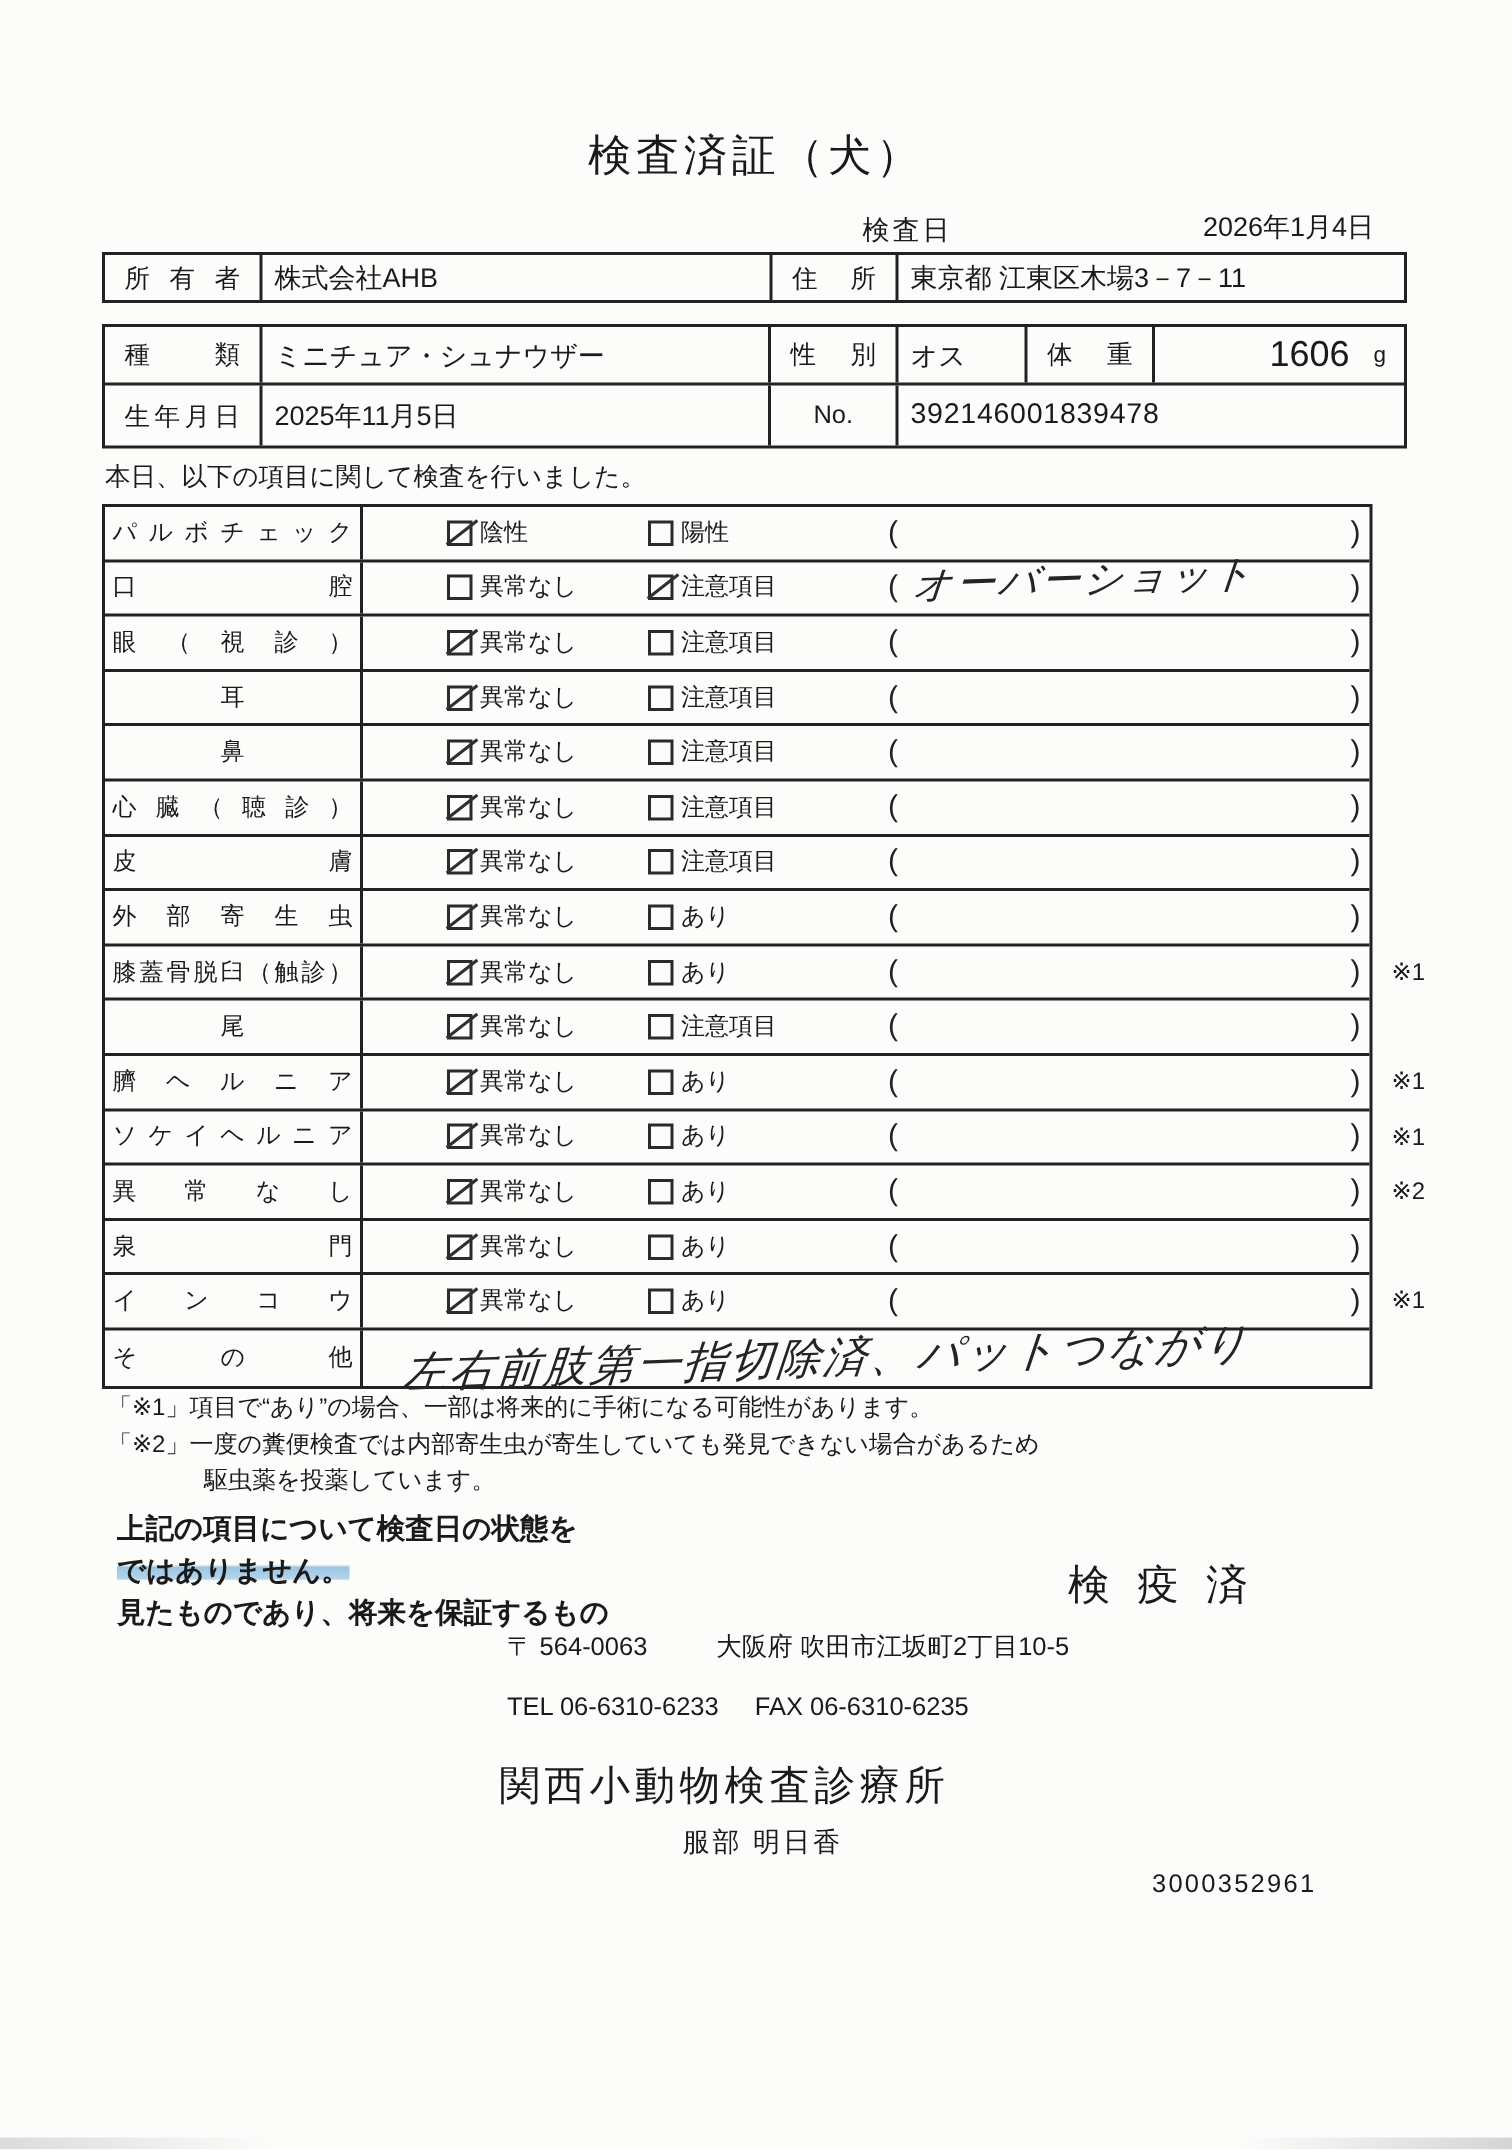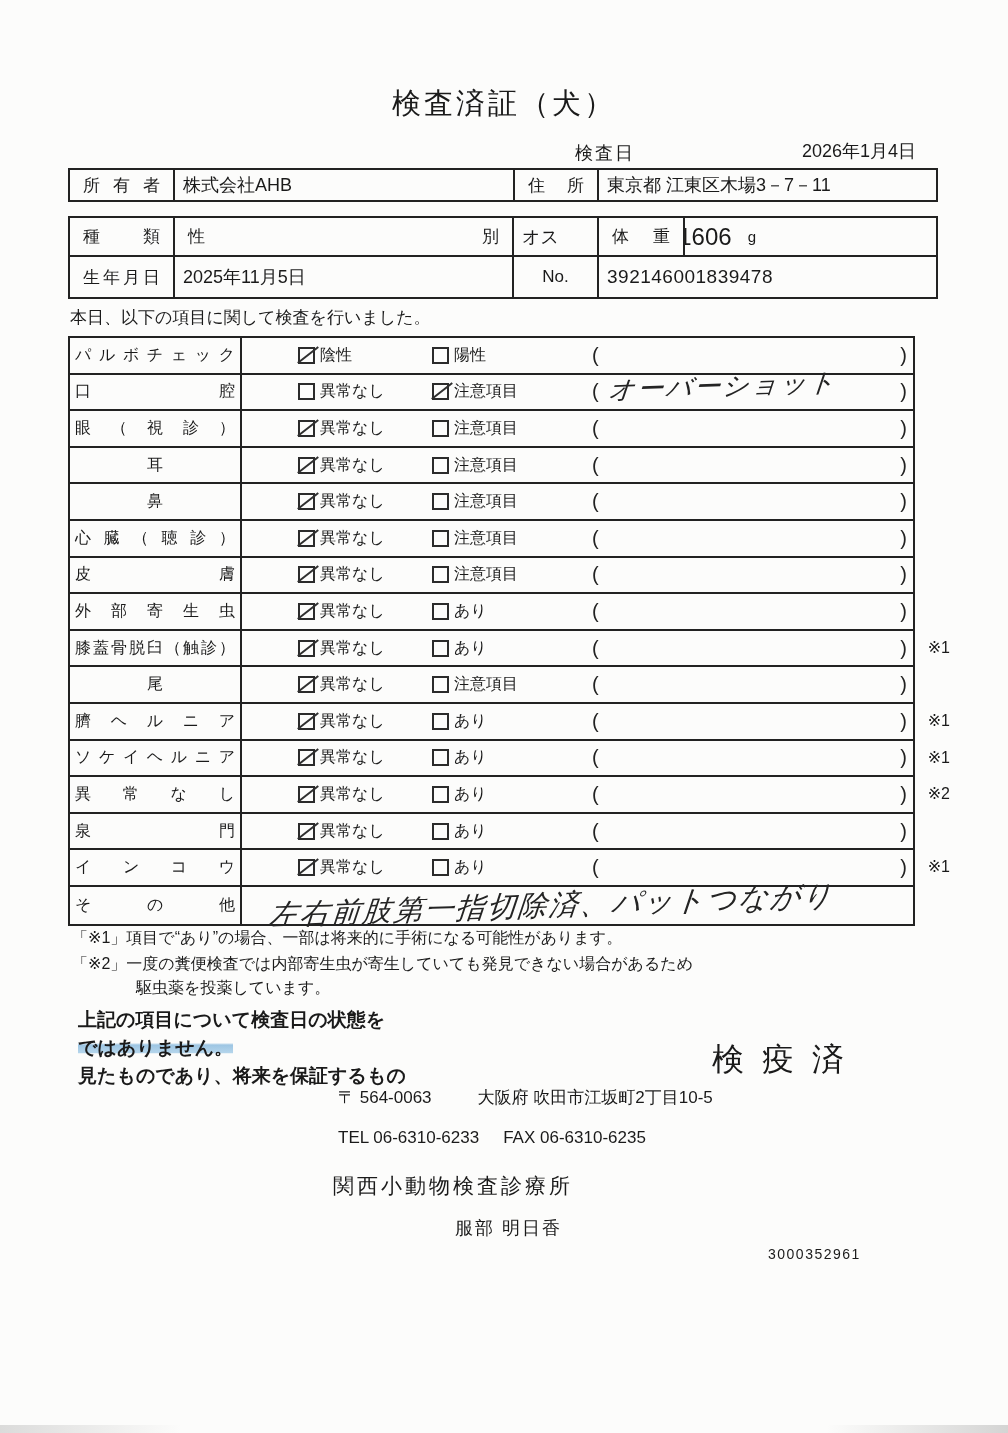--- a/index.html
+++ b/index.html
@@ -59,28 +59,28 @@
   .other-row .note{font-size:29px;margin-top:2px;padding-left:4px;z-index:3;}
   .mark{position:absolute;right:-37px;top:7px;font-size:16px;}
   
   .fn1{top:928px;left:72px;font-size:16px;}
   .fn2{top:952px;left:72px;font-size:16px;line-height:24px;}
   .fn2 .indent{padding-left:64px;}
   
   .statement{top:1006px;left:78px;font-size:19px;font-weight:bold;line-height:28px;}
   .hl{background:linear-gradient(180deg,rgba(0,0,0,0) 28%,rgba(106,168,214,.65) 38%,rgba(120,180,222,.55) 74%,rgba(0,0,0,0) 80%);}
   
-  .stamp{top:1038px;left:712px;font-size:32px;letter-spacing:18px;font-weight:500;}
+  .stamp{top:1038px;left:712px;font-size:28px;letter-spacing:18px;font-weight:500;}
   .postal{top:1086px;left:338px;font-size:17px;}
   .postal .gap{display:inline-block;width:46px;}
   .telfax{top:1128px;left:338px;font-size:17px;}
   .telfax .gap{display:inline-block;width:24px;}
-  .clinic{top:1172px;left:333px;font-size:21px;letter-spacing:3px;}
+  .clinic{top:1172px;left:333px;font-size:27px;letter-spacing:3px;}
   .person{top:1216px;left:455px;font-size:18px;letter-spacing:2px;}
-  .serial{top:1246px;left:768px;font-size:14px;letter-spacing:1.5px;}
+  .serial{top:1246px;left:768px;font-size:17px;letter-spacing:1.5px;}
 </style>
 </head>
 <body>
 
 <div class="page">
 
   <div class="abs title">検査済証（犬）</div>
   <div class="abs date-label">検査日</div>
   <div class="abs date-value">2026年1月4日</div>
 
@@ -96,20 +96,23 @@
       </div>
     <div class="cell">
         <span class="val">東京都 江東区木場3－7－11</span>
       </div>
   </div>
 
   <div class="abs t2">
     <div class="t2row1">
       <div class="cell">
           <span class="jlabel">種類</span>
+        </div>
+      <div class="cell">
+          <span class="val">ミニチュア・シュナウザー</span>
         </div>
       <div class="cell">
           <span class="jlabel">性別</span>
         </div>
       <div class="cell">
           <span class="val">オス</span>
         </div>
       <div class="cell">
           <span class="jlabel">体重</span>
         </div>

